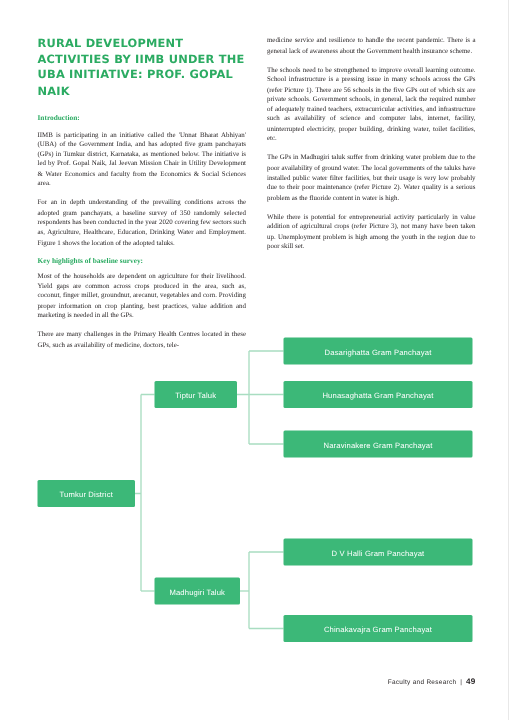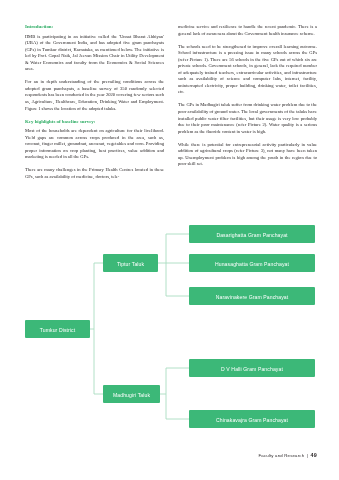--- a/index.html
+++ b/index.html
@@ -95,20 +95,21 @@
   #footer .sep { color: #231f20; }
 </style>
 </head>
 <body>
 
 <div id="page">
 
   <div id="article">
 
     <div class="col">
+      <h1 class="headline">Rural Development Activities by IIMB under the UBA Initiative: Prof. Gopal Naik</h1>
       <div class="subhead">Introduction:</div>
       <p class="body">IIMB is participating in an initiative called the 'Unnat Bharat Abhiyan' (UBA) of the Government India, and has adopted five gram panchayats (GPs) in Tumkur district, Karnataka, as mentioned below. The initiative is led by Prof. Gopal Naik, Jal Jeevan Mission Chair in Utility Development &amp; Water Economics and faculty from the Economics &amp; Social Sciences area.</p>
       <p class="body">For an in depth understanding of the prevailing conditions across the adopted gram panchayats, a baseline survey of 350 randomly selected respondents has been conducted in the year 2020 covering few sectors such as, Agriculture, Healthcare, Education, Drinking Water and Employment. Figure 1 shows the location of the adopted taluks.</p>
       <div class="subhead">Key highlights of baseline survey:</div>
       <p class="body">Most of the households are dependent on agriculture for their livelihood. Yield gaps are common across crops produced in the area, such as, coconut, finger millet, groundnut, arecanut, vegetables and corn. Providing proper information on crop planting, best practices, value addition and marketing is needed in all the GPs.</p>
       <p class="body">There are many challenges in the Primary Health Centres located in these GPs, such as availability of medicine, doctors, tele-</p>
     </div>
 
     <div class="col">
       <p class="body">medicine service and resilience to handle the recent pandemic. There is a general lack of awareness about the Government health insurance scheme.</p>

